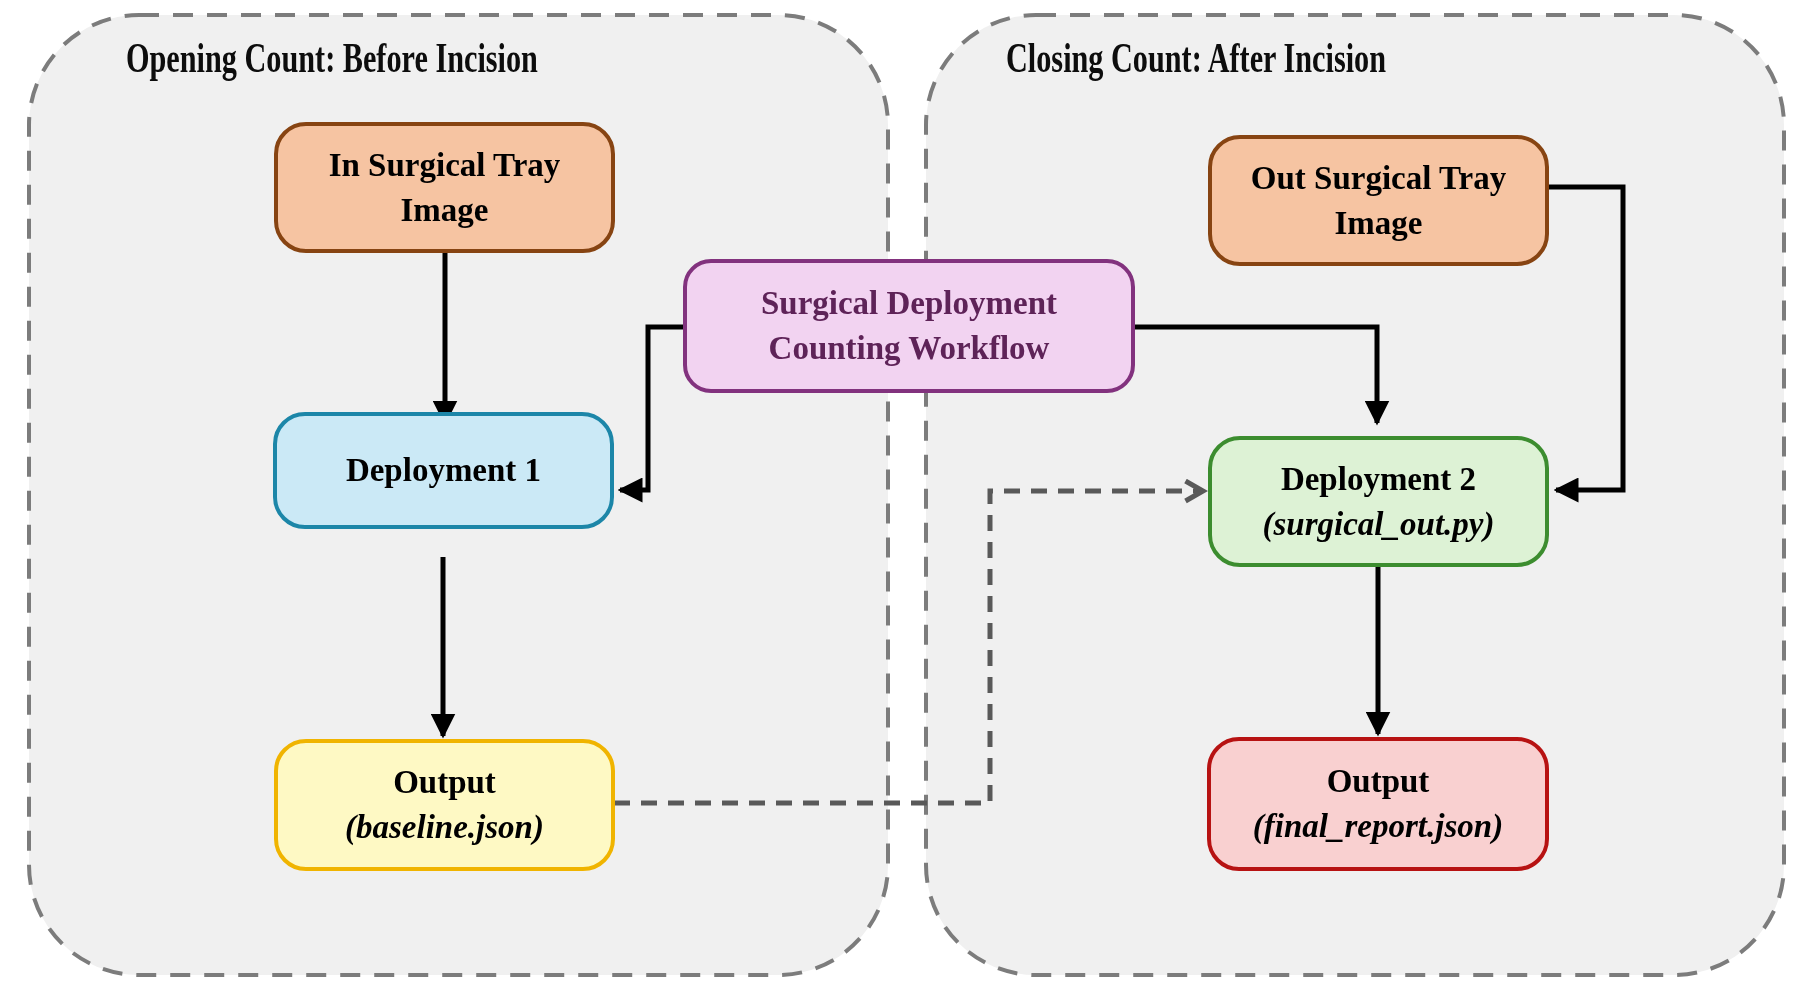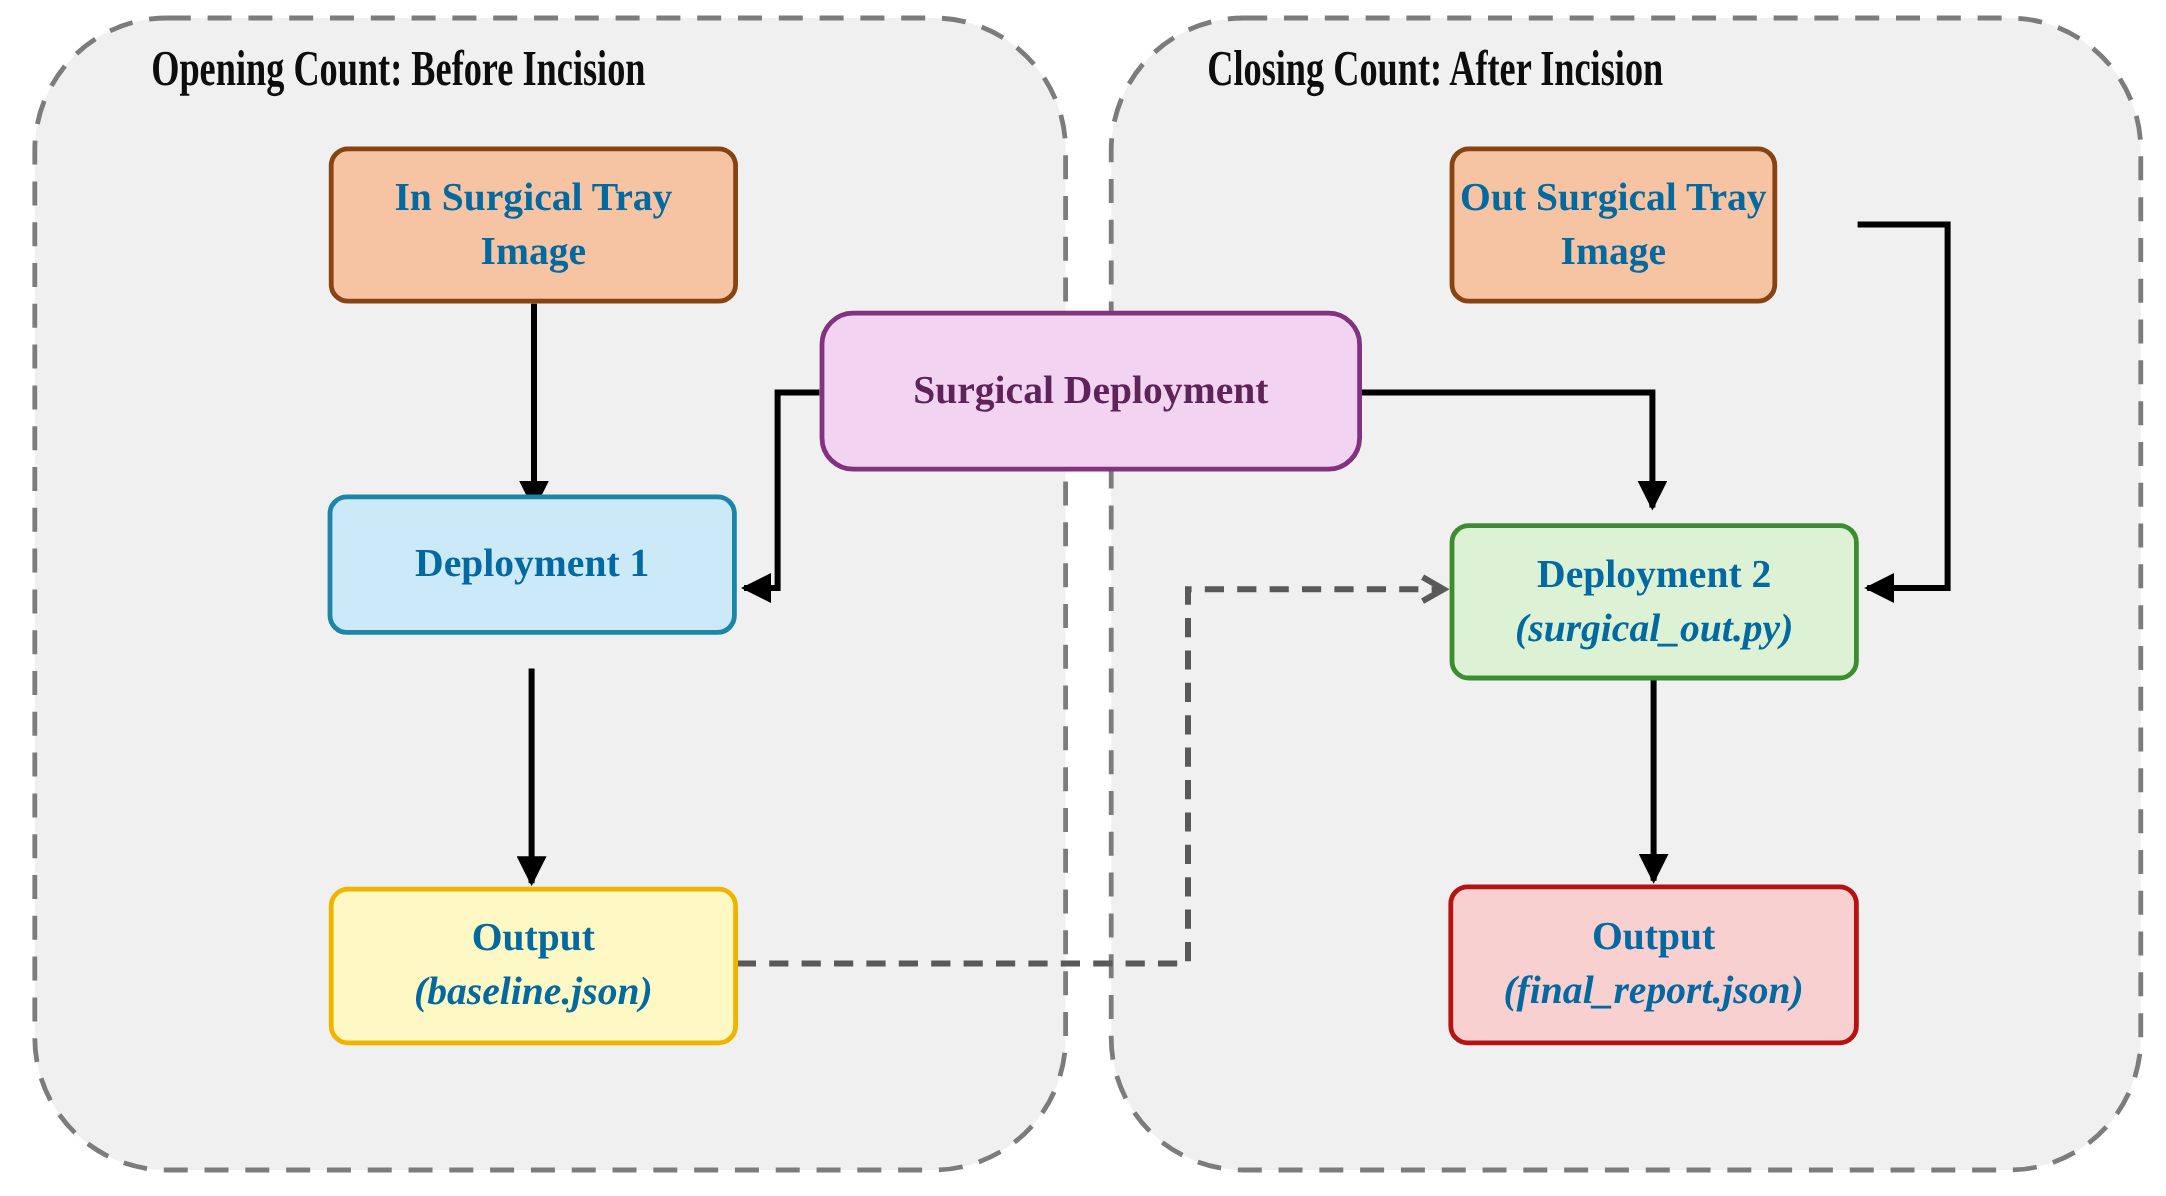--- a/index.html
+++ b/index.html
@@ -24,36 +24,36 @@
     transform-origin: left top;
     letter-spacing: 0px;
   }
   #title-left  { left: 126px;  top: 34px; }
   #title-right { left: 1006px; top: 34px; }
 
   .node {
     position: absolute;
     z-index: 2;
     box-sizing: border-box;
-    border-radius: 16px;
+    border-radius: 32px;
     border: 4px solid #000;
     display: flex;
     flex-direction: column;
     justify-content: center;
     align-items: center;
     text-align: center;
     font-size: 33px;
     font-weight: bold;
     line-height: 1.36;
-    color: #0369a1;
+    color: #000000;
   }
   .node .file { font-style: italic; }
 
   #node-in-tray      { left: 274px;  top: 122px; width: 341px; height: 131px; background: #F6C4A2; border-color: #874412; }
-  #node-out-tray     { left: 1208px; top: 122px; width: 273px; height: 131px; background: #F6C4A2; border-color: #874412; }
+  #node-out-tray     { left: 1208px; top: 135px; width: 341px; height: 131px; background: #F6C4A2; border-color: #874412; }
   #node-deploy1      { left: 273px;  top: 412px; width: 341px; height: 117px; background: #CBE9F6; border-color: #1C86A8; }
   #node-deploy2      { left: 1208px; top: 436px; width: 341px; height: 131px; background: #DDF2D5; border-color: #3C8D2F; }
   #node-out-baseline { left: 274px;  top: 739px; width: 341px; height: 132px; background: #FEF9C4; border-color: #F0B400; }
   #node-out-final    { left: 1207px; top: 737px; width: 342px; height: 134px; background: #F9D0D0; border-color: #B71212; }
   #node-workflow     { left: 683px;  top: 259px; width: 452px; height: 134px; background: #F2D3F1; border-color: #82327E;
                        border-radius: 28px; color: #5E2358; }
 </style>
 </head>
 <body>
 
@@ -90,20 +90,21 @@
     <div>Image</div>
   </div>
 
   <div class="node" id="node-out-tray">
     <div>Out Surgical Tray</div>
     <div>Image</div>
   </div>
 
   <div class="node" id="node-workflow">
     <div>Surgical Deployment</div>
+    <div>Counting Workflow</div>
   </div>
 
   <div class="node" id="node-deploy1">
     <div>Deployment 1</div>
   </div>
 
   <div class="node" id="node-deploy2">
     <div>Deployment 2</div>
     <div class="file">(surgical_out.py)</div>
   </div>

